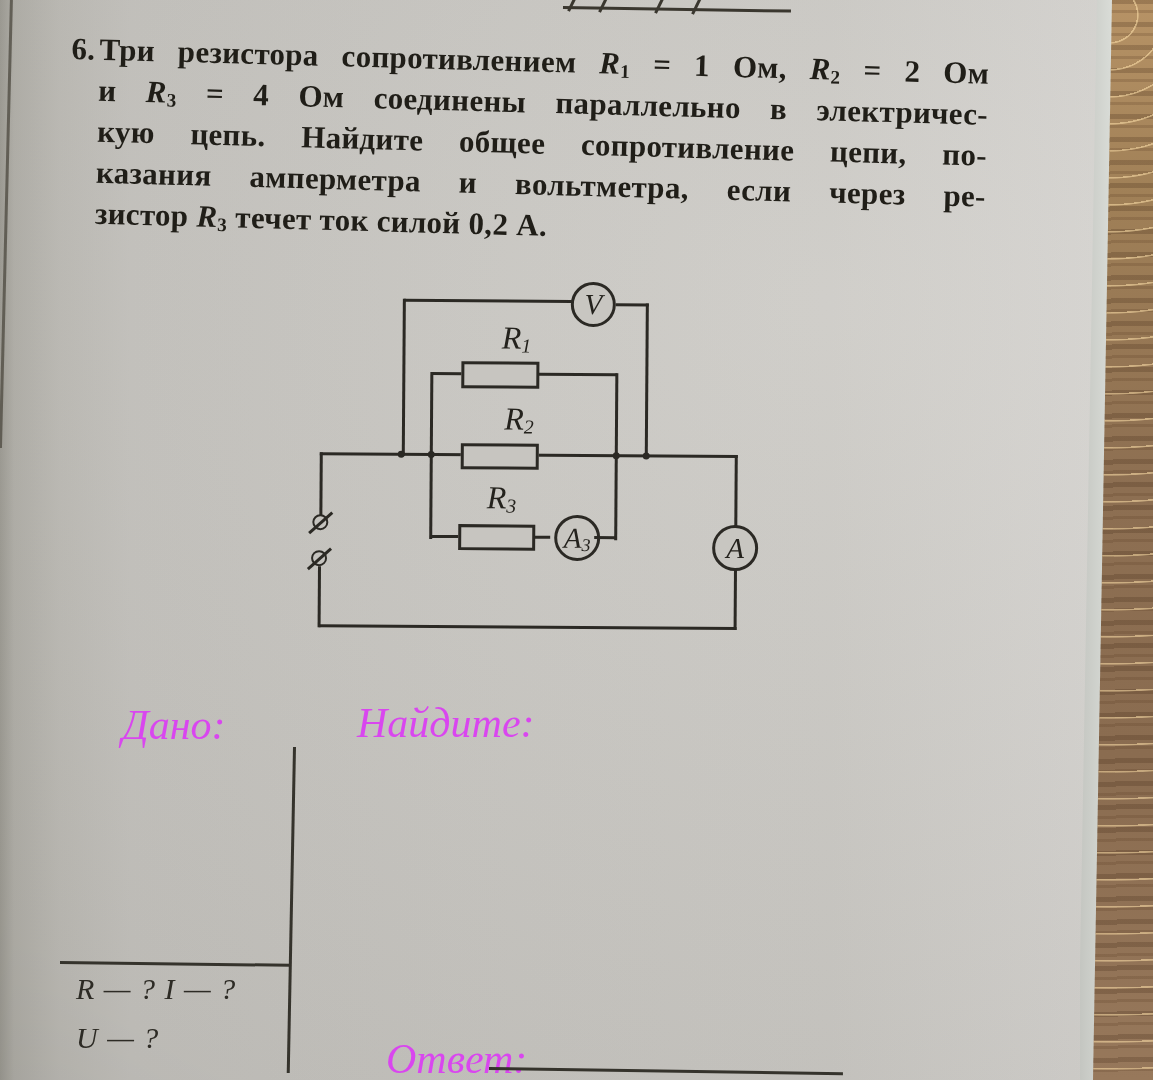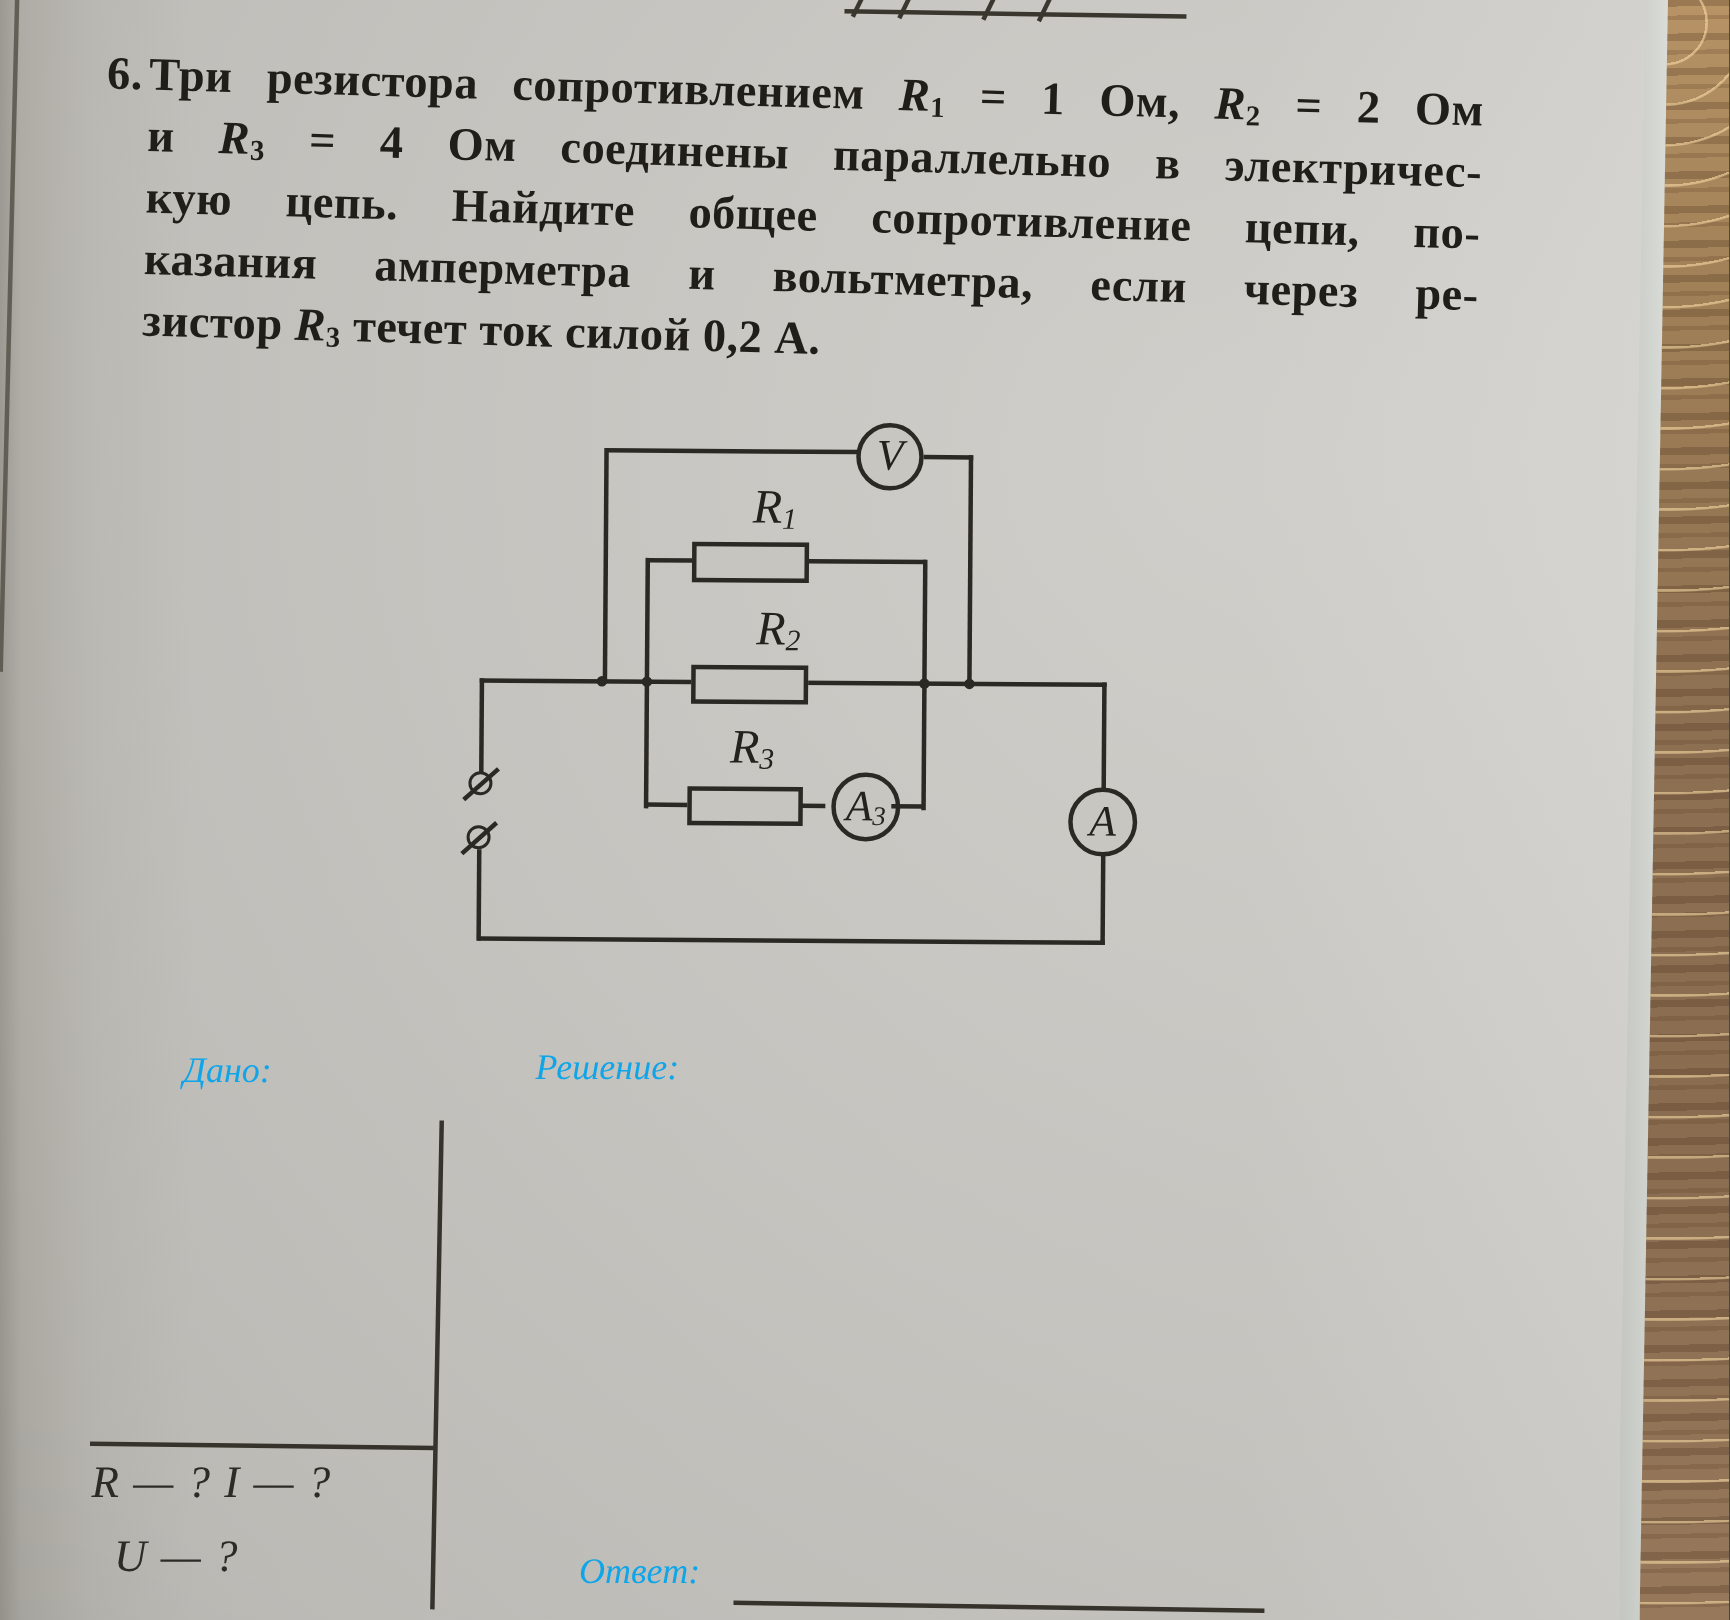--- a/index.html
+++ b/index.html
@@ -60,21 +60,21 @@
   .w{position:absolute;background:#2b2924;}
   .rbox{position:absolute;box-sizing:border-box;border:3px solid #2b2924;background:#c7c5c0;}
   .meter{position:absolute;box-sizing:border-box;border:3px solid #2b2924;border-radius:50%;
     background:#c8c6c1;display:flex;align-items:center;justify-content:center;
     font-size:29px;color:#24221d;font-style:italic;}
   .dot{position:absolute;width:7px;height:7px;border-radius:50%;background:#2b2924;}
   .rlabel{position:absolute;width:64px;text-align:center;font-size:32px;font-style:italic;color:#24221d;}
   .term{position:absolute;box-sizing:border-box;width:16px;height:16px;border:2.5px solid #2b2924;border-radius:50%;}
   .term-slash{position:absolute;width:2.5px;height:31px;background:#2b2924;transform:rotate(48deg);}
   
-  .ws-head{position:absolute;font-size:24px;font-style:italic;color:#0ea5e9;}
+  .ws-head{position:absolute;font-size:42px;font-style:italic;color:#d946ef;}
   .ws-find{position:absolute;font-size:30px;font-style:italic;color:#2d2b25;letter-spacing:1px;}
   .line{position:absolute;background:#35332c;}
 </style>
 </head>
 <body>
 
 <div id="photo">
   <div class="paper"></div>
   <div class="vignette"></div>
   <div class="edge-line"></div>
@@ -141,20 +141,20 @@
     <div class="w" style="left:21px;top:344px;width:418px;height:3px;"></div>
     <div class="w" style="left:21px;top:172px;width:3px;height:63px;"></div>
     <div class="term" style="left:14px;top:234px;"></div>
     <div class="term-slash" style="left:21px;top:227px;"></div>
     <div class="term" style="left:13px;top:270px;"></div>
     <div class="term-slash" style="left:20px;top:263px;"></div>
     <div class="w" style="left:20px;top:286px;width:3px;height:61px;"></div>
   </div>
 
   <div class="ws-head" style="left:122px;top:701px;">Дано:</div>
-  <div class="ws-head" style="left:357px;top:699px;">Решение:</div>
+  <div class="ws-head" style="left:357px;top:699px;">Найдите:</div>
   <div class="line" style="left:293px;top:747px;width:2.5px;height:326px;transform:rotate(1.1deg);transform-origin:top center;"></div>
   <div class="line" style="left:60px;top:961px;width:230px;height:2.5px;transform:rotate(.7deg);transform-origin:left center;"></div>
-  <div class="ws-find" style="left:61px;top:972px;"><i>R</i> — ? <i>I</i> — ?</div>
+  <div class="ws-find" style="left:76px;top:972px;"><i>R</i> — ? <i>I</i> — ?</div>
   <div class="ws-find" style="left:76px;top:1021px;"><i>U</i> — ?</div>
   <div class="ws-head" style="left:349px;top:1035px;margin-left:37px;">Ответ:</div>
   <div class="line" style="left:489px;top:1067px;width:354px;height:2.5px;transform:rotate(.85deg);transform-origin:left center;"></div>
 </div>
 
 </body></html>

